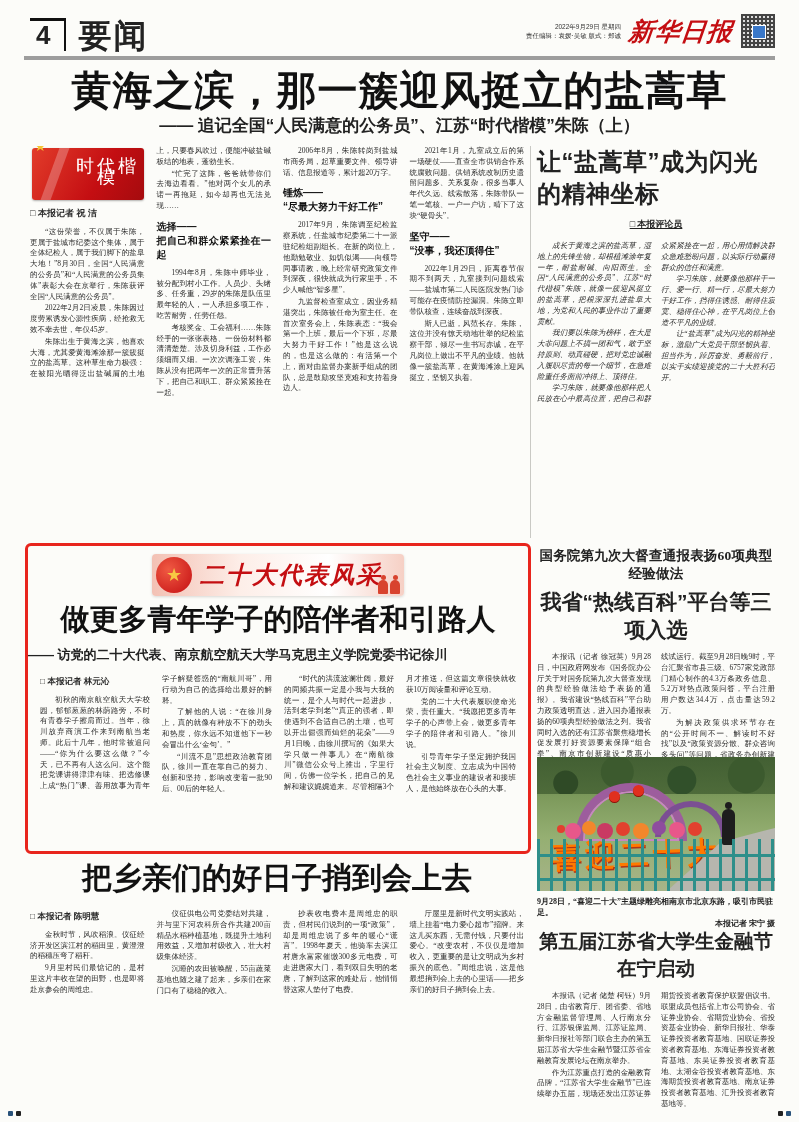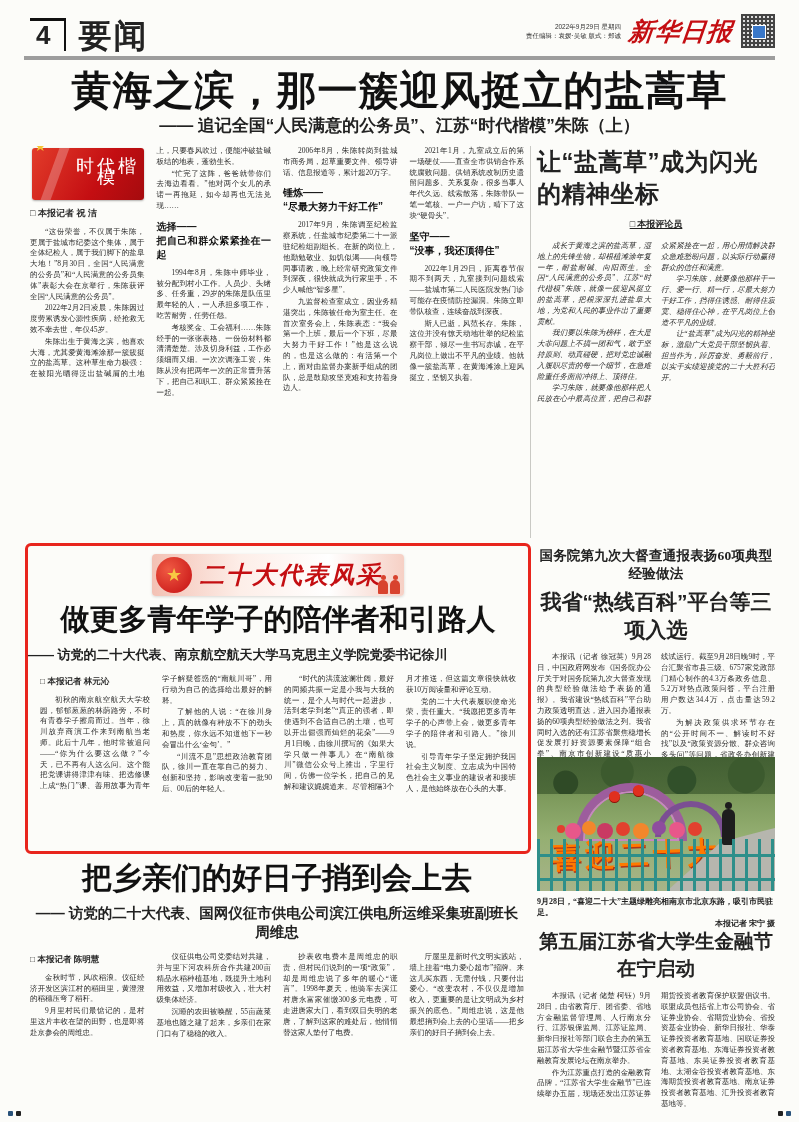--- a/index.html
+++ b/index.html
@@ -228,21 +228,20 @@
   <div class="fin">
     <div class="fin-hl">第五届江苏省大学生金融节在宁启动</div>
     <div class="fin-body colbody">
         <div class="para">本报讯（记者 储楚 柯钰）9月28日，由省教育厅、团省委、省地方金融监督管理局、人行南京分行、江苏银保监局、江苏证监局、新华日报社等部门联合主办的第五届江苏省大学生金融节暨江苏省金融教育发展论坛在南京举办。</div>
         <div class="para">作为江苏重点打造的金融教育品牌，“江苏省大学生金融节”已连续举办五届，现场还发出江苏证券期货投资者教育保护联盟倡议书。联盟成员包括省上市公司协会、省证券业协会、省期货业协会、省投资基金业协会、新华日报社、华泰证券投资者教育基地、国联证券投资者教育基地、东海证券投资者教育基地、东吴证券投资者教育基地、太湖金谷投资者教育基地、东海期货投资者教育基地、南京证券投资者教育基地、汇升投资者教育基地等。</div>
       </div>
   </div>
 
   <div class="village">
     <div class="vil-hl">把乡亲们的好日子捎到会上去</div>
-    <div class="vil-sub">—— 访党的二十大代表、国网仪征市供电公司滨江供电所运维采集班副班长周维忠</div>
     <div class="vil-body colbody">
         <div class="byline-inline">□ 本报记者 陈明慧</div>
         <div class="para">金秋时节，风吹稻浪。仪征经济开发区滨江村的稻田里，黄澄澄的稻穗压弯了稻秆。</div>
         <div class="para">9月里村民们最惦记的，是村里这片丰收在望的田野，也是即将赴京参会的周维忠。</div>
         <div class="para">仪征供电公司党委结对共建，并与里下河农科所合作共建200亩精品水稻种植基地，既提升土地利用效益，又增加村级收入，壮大村级集体经济。</div>
         <div class="para">沉睡的农田被唤醒，55亩蔬菜基地也随之建了起来，乡亲们在家门口有了稳稳的收入。</div>
         <div class="para">抄表收电费本是周维忠的职责，但村民们说到的一项“政策”，却是周维忠说了多年的暖心“谎言”。1998年夏天，他骑车去滨江村唐永富家催缴300多元电费，可走进唐家大门，看到双目失明的老唐，了解到这家的难处后，他悄悄替这家人垫付了电费。</div>
         <div class="para">厅屋里是新时代文明实践站，墙上挂着“电力爱心超市”招牌。来这儿买东西，无需付钱，只要付出爱心。“改变农村，不仅仅是增加收入，更重要的是让文明成为乡村振兴的底色。”周维忠说，这是他最想捎到会上去的心里话——把乡亲们的好日子捎到会上去。</div>
       </div>
   </div>

